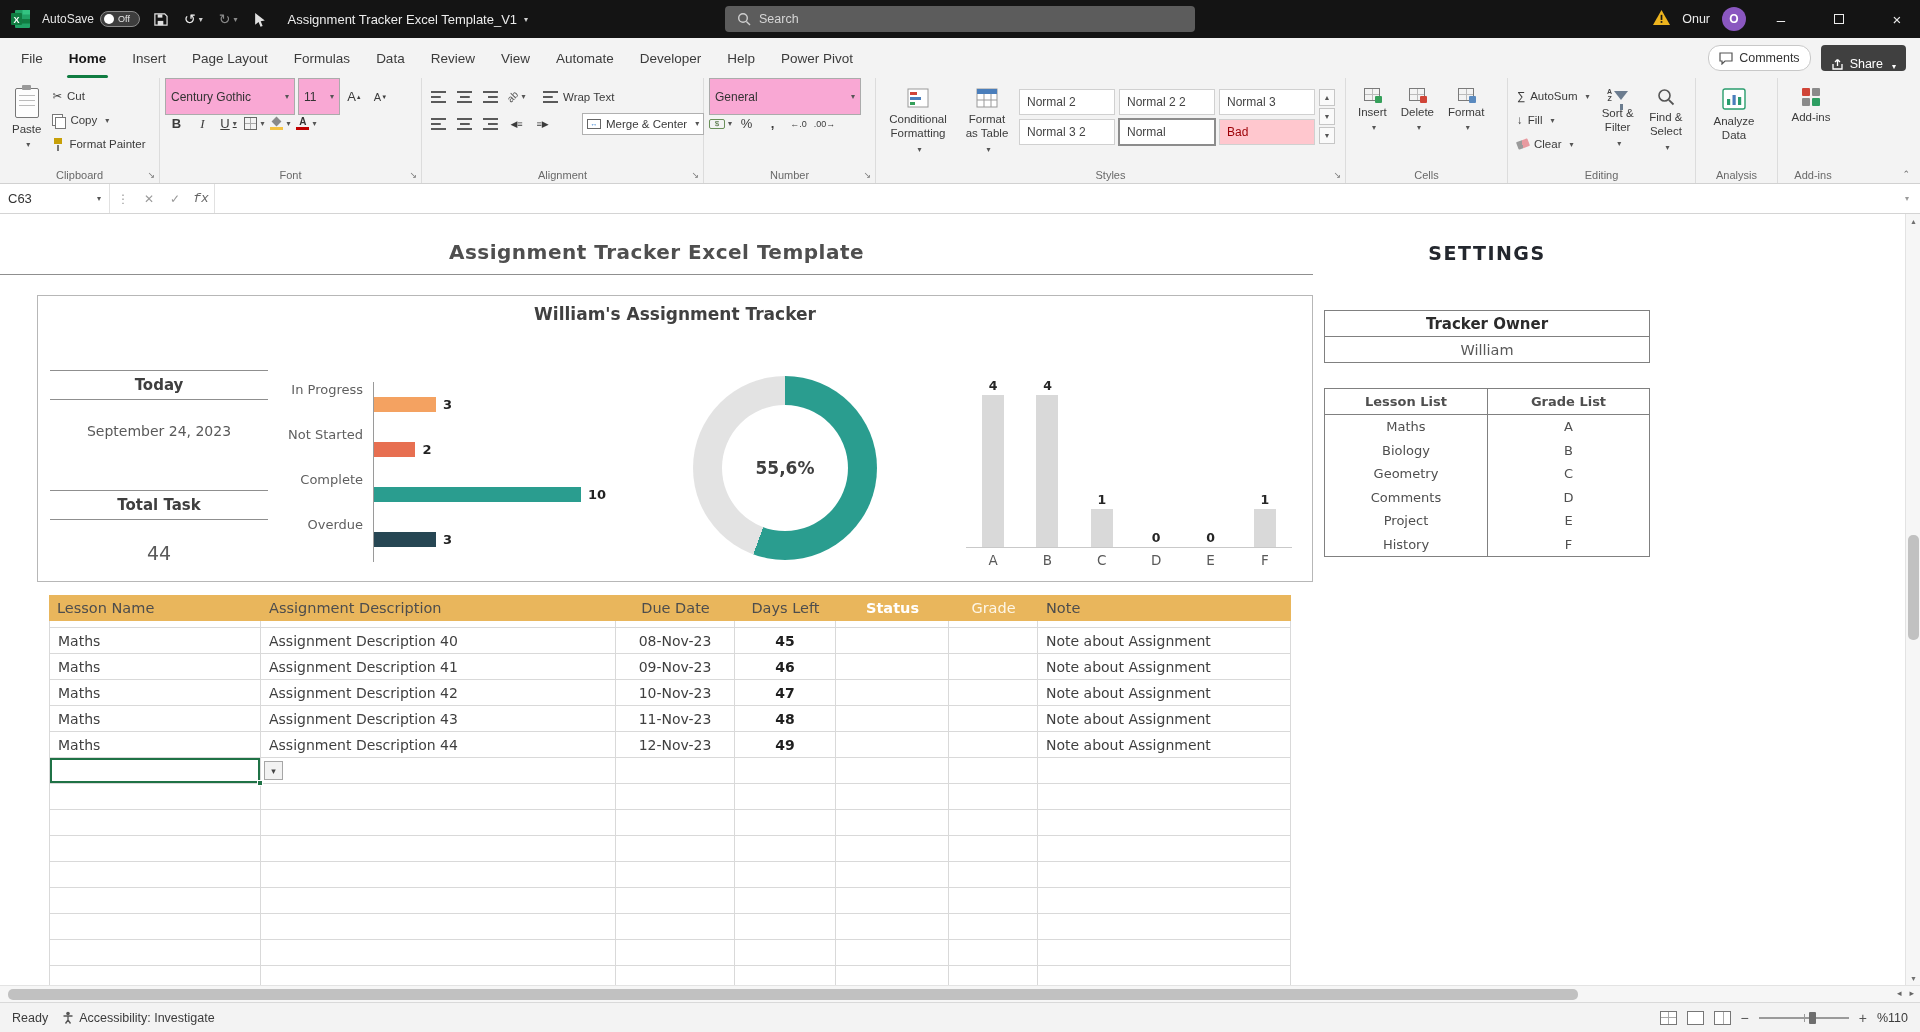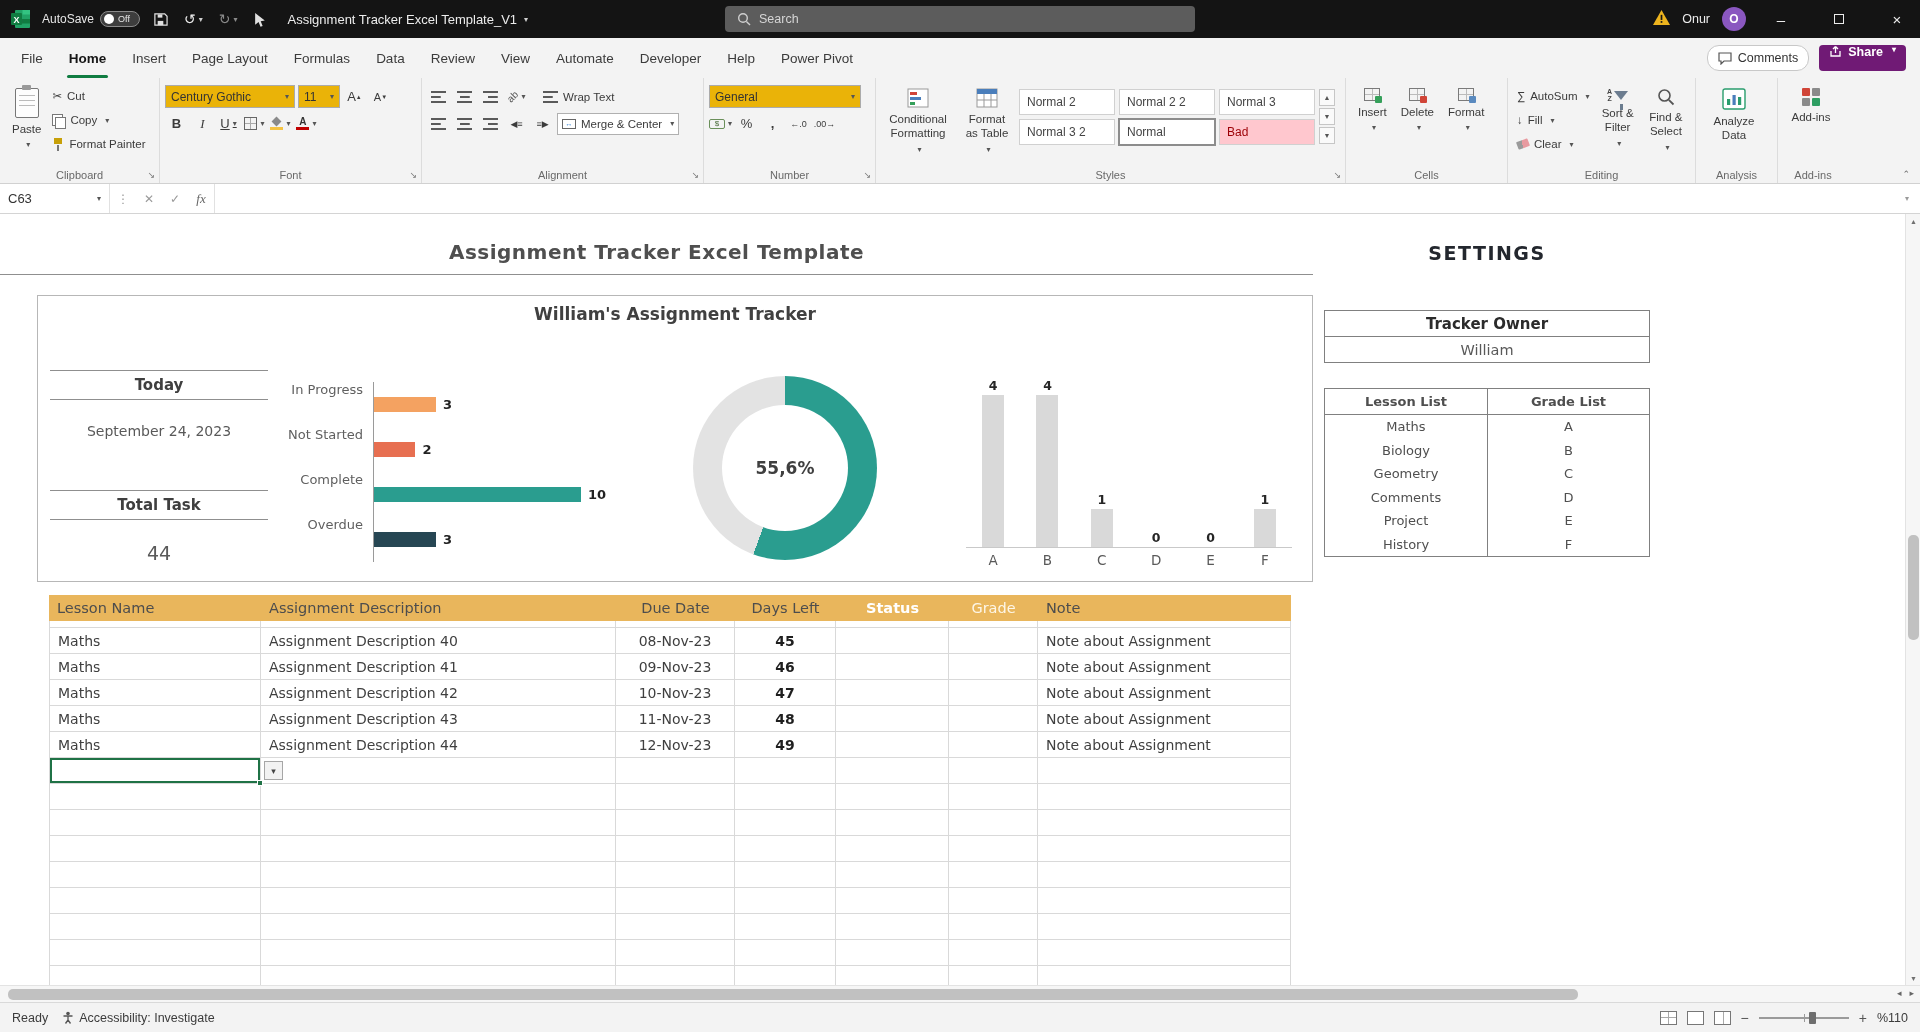--- a/index.html
+++ b/index.html
@@ -24,32 +24,32 @@
 .winbtn{width:46px;height:38px;display:flex;align-items:center;justify-content:center;font-size:15px;color:#ececec}
 .maxrect{width:10px;height:10px;border:1px solid #ececec;display:inline-block}
 
 #tabrow{position:absolute;top:38px;left:0;width:1920px;height:40px;background:#f3f3f3;display:flex;align-items:center;padding-left:8px;z-index:20}
 #ribbon-tabs{display:flex;height:100%}
 .rtab{padding:0 13px;font-size:13.5px;color:#3b3b3b;display:flex;align-items:center;position:relative;white-space:nowrap}
 .rtab.active{font-weight:700;color:#161616}
 .rtab.active::after{content:"";position:absolute;left:11px;right:11px;bottom:0;height:3px;background:#107c41;border-radius:2px}
 .tr-right{position:absolute;right:14px;display:flex;align-items:center;gap:10px}
 .comments-btn{display:flex;align-items:center;gap:6px;background:#fff;border:1px solid #c8c8c8;border-radius:12px;height:26px;padding:10px 10px;font-size:12.5px;color:#333}
-.share-btn{display:flex;align-items:flex-start;gap:6px;background:#701a75;border-radius:4px;height:26px;padding:0 10px;font-size:12.5px;color:#fff;font-weight:700}
+.share-btn{display:flex;align-items:flex-end;gap:6px;background:#404040;border-radius:4px;height:26px;padding:0 10px;font-size:12.5px;color:#fff;font-weight:400}
 
 #ribbon{position:absolute;top:78px;left:0;width:1920px;height:106px;background:#f3f3f3;border-bottom:1px solid #d1d1d1;display:flex;z-index:10}
 .rg{position:relative;border-right:1px solid #dcdcdc;padding:5px 5px 18px;flex:0 0 auto}
 .rg-label{position:absolute;bottom:2px;left:0;right:0;text-align:center;font-size:11px;color:#696969;white-space:nowrap}
 .launcher{position:absolute;bottom:3px;right:4px;font-size:9px;color:#7a7a7a}
 .rg-c{display:flex;height:82px}
 .big{display:flex;flex-direction:column;align-items:center;justify-content:flex-start;gap:4px;padding:5px 7px;font-size:11.5px;color:#3b3b3b;text-align:center;line-height:1.25}
 .sm-col{display:flex;flex-direction:column;justify-content:flex-start;gap:2px;padding-top:2px}
 .sm{display:flex;align-items:center;gap:5px;font-size:11.5px;color:#3b3b3b;height:22px;padding:0 4px;white-space:nowrap}
 .rrow{display:flex;align-items:center;gap:3px;height:27px}
-.sel{background:#eab308;border:1px solid #ababab;height:23px;display:flex;align-items:center;justify-content:space-between;padding:0 5px;font-size:12px;color:#333;white-space:nowrap}
+.sel{background:#f9a8d4;border:1px solid #ababab;height:37px;display:flex;align-items:center;justify-content:space-between;padding:0 5px;font-size:12px;color:#333;white-space:nowrap}
 .tbtn{min-width:23px;height:22px;display:flex;align-items:center;justify-content:center;font-size:13px;color:#3b3b3b}
 .bld{font-weight:700}.itl{font-style:italic;font-family:"Liberation Serif",serif}.und{text-decoration:underline}
 .icon-clipboard{width:24px;height:30px;border:1.5px solid #777;border-radius:2px;background:#fdfdfd;position:relative}
 .icon-clipboard::before{content:"";position:absolute;top:-4px;left:6px;width:9px;height:5px;background:#999;border-radius:1px}
 .icon-clipboard::after{content:"";position:absolute;top:6px;left:3px;right:3px;height:14px;background:linear-gradient(#bbb 0 1.5px,transparent 1.5px 5px) 0 0/100% 5px repeat-y}
 .icon-copy{width:13px;height:13px;position:relative}
 .icon-copy::before,.icon-copy::after{content:"";position:absolute;width:9px;height:10px;border:1px solid #777;background:#fff}
 .icon-copy::before{left:0;top:0}.icon-copy::after{left:3px;top:3px}
 .icon-brush{width:12px;height:13px;position:relative}
 .icon-brush::before{content:"";position:absolute;top:0;left:2px;width:8px;height:6px;background:#c7a008}
@@ -81,21 +81,21 @@
 .ic-funnel::after{content:"";position:absolute;left:-1.5px;top:-9px;width:3px;height:13px;background:transparent;border-bottom:6px solid #6b7c8f}
 .azs{display:flex;flex-direction:column;font-size:7px;font-weight:700;color:#444;line-height:7px;margin-right:2px}
 .ic-addins{display:grid;grid-template-columns:8px 8px;grid-auto-rows:8px;gap:2px}
 .ic-addins span{background:#8a8a8a;border-radius:1px}
 .ic-addins span:nth-child(1){background:#d04437}.ic-addins span:nth-child(4){background:#2e9e62}
 .collapse-rib{position:absolute;right:10px;bottom:4px;font-size:9px;color:#666}
 
 #fbar{position:absolute;top:184px;left:0;width:1920px;height:30px;background:#fff;border-bottom:1px solid #d4d4d4;display:flex;align-items:stretch;z-index:5}
 .namebox{width:110px;display:flex;align-items:center;justify-content:space-between;padding:0 8px;font-size:13px;color:#333;border-right:1px solid #e1e1e1}
 .fb-ic{width:26px;display:flex;align-items:center;justify-content:center;color:#9a9a9a;font-size:12px}
-.fx{font-family:Liberation Serif, serif;font-style:italic;color:#666;font-size:13px}
+.fx{font-family:Liberation Mono, monospace;font-style:italic;color:#666;font-size:13px}
 .fb-input{flex:1;border-left:1px solid #e1e1e1}
 
 #sheet{position:absolute;top:214px;left:0;width:1905px;height:771px;background:#fff;overflow:hidden;font-family:"DejaVu Sans",sans-serif}
 .pg-title{position:absolute;top:26px;left:0;width:1313px;text-align:center;font-size:20px;font-weight:700;color:#4f4f4f;letter-spacing:.5px}
 .pg-underline{position:absolute;top:60px;left:0;width:1313px;border-bottom:1px solid #8f8f8f}
 .settings-title{position:absolute;top:28px;left:1324px;width:326px;text-align:center;font-size:19px;font-weight:700;color:#23272e;letter-spacing:1.5px}
 #dash{position:absolute;top:81px;left:37px;width:1276px;height:287px;border:1px solid #b7b7b7}
 .dash-title{position:absolute;top:8px;left:0;width:100%;text-align:center;font-size:17px;font-weight:700;color:#404040}
 .stat{position:absolute;left:12px;width:218px;text-align:center}
 .stat-lab{font-size:15px;font-weight:700;color:#3f3f3f;border-top:1px solid #8f8f8f;border-bottom:1px solid #8f8f8f;line-height:28px}
@@ -352,21 +352,21 @@
           <span class="icon-align"></span>
         </span>
       <span class="tbtn">
           <span class="icon-align ac"></span>
         </span>
       <span class="tbtn">
           <span class="icon-align ar"></span>
         </span>
       <span class="tbtn" style="font-size:9px">◀≡</span>
       <span class="tbtn" style="font-size:9px">≡▶</span>
-      <span class="sm merge-box" style="margin-left:0">
+      <span class="sm merge-box" style="margin-left:25px">
           <span class="ic-box">↔</span>
           <span>Merge &amp; Center</span>
           <span class="dd">▾</span>
         </span>
     </div>
     <div class="rg-label"><span>Alignment</span></div>
     <span class="launcher">↘</span>
   </div>
 
   <div class="rg" style="width:172px">

